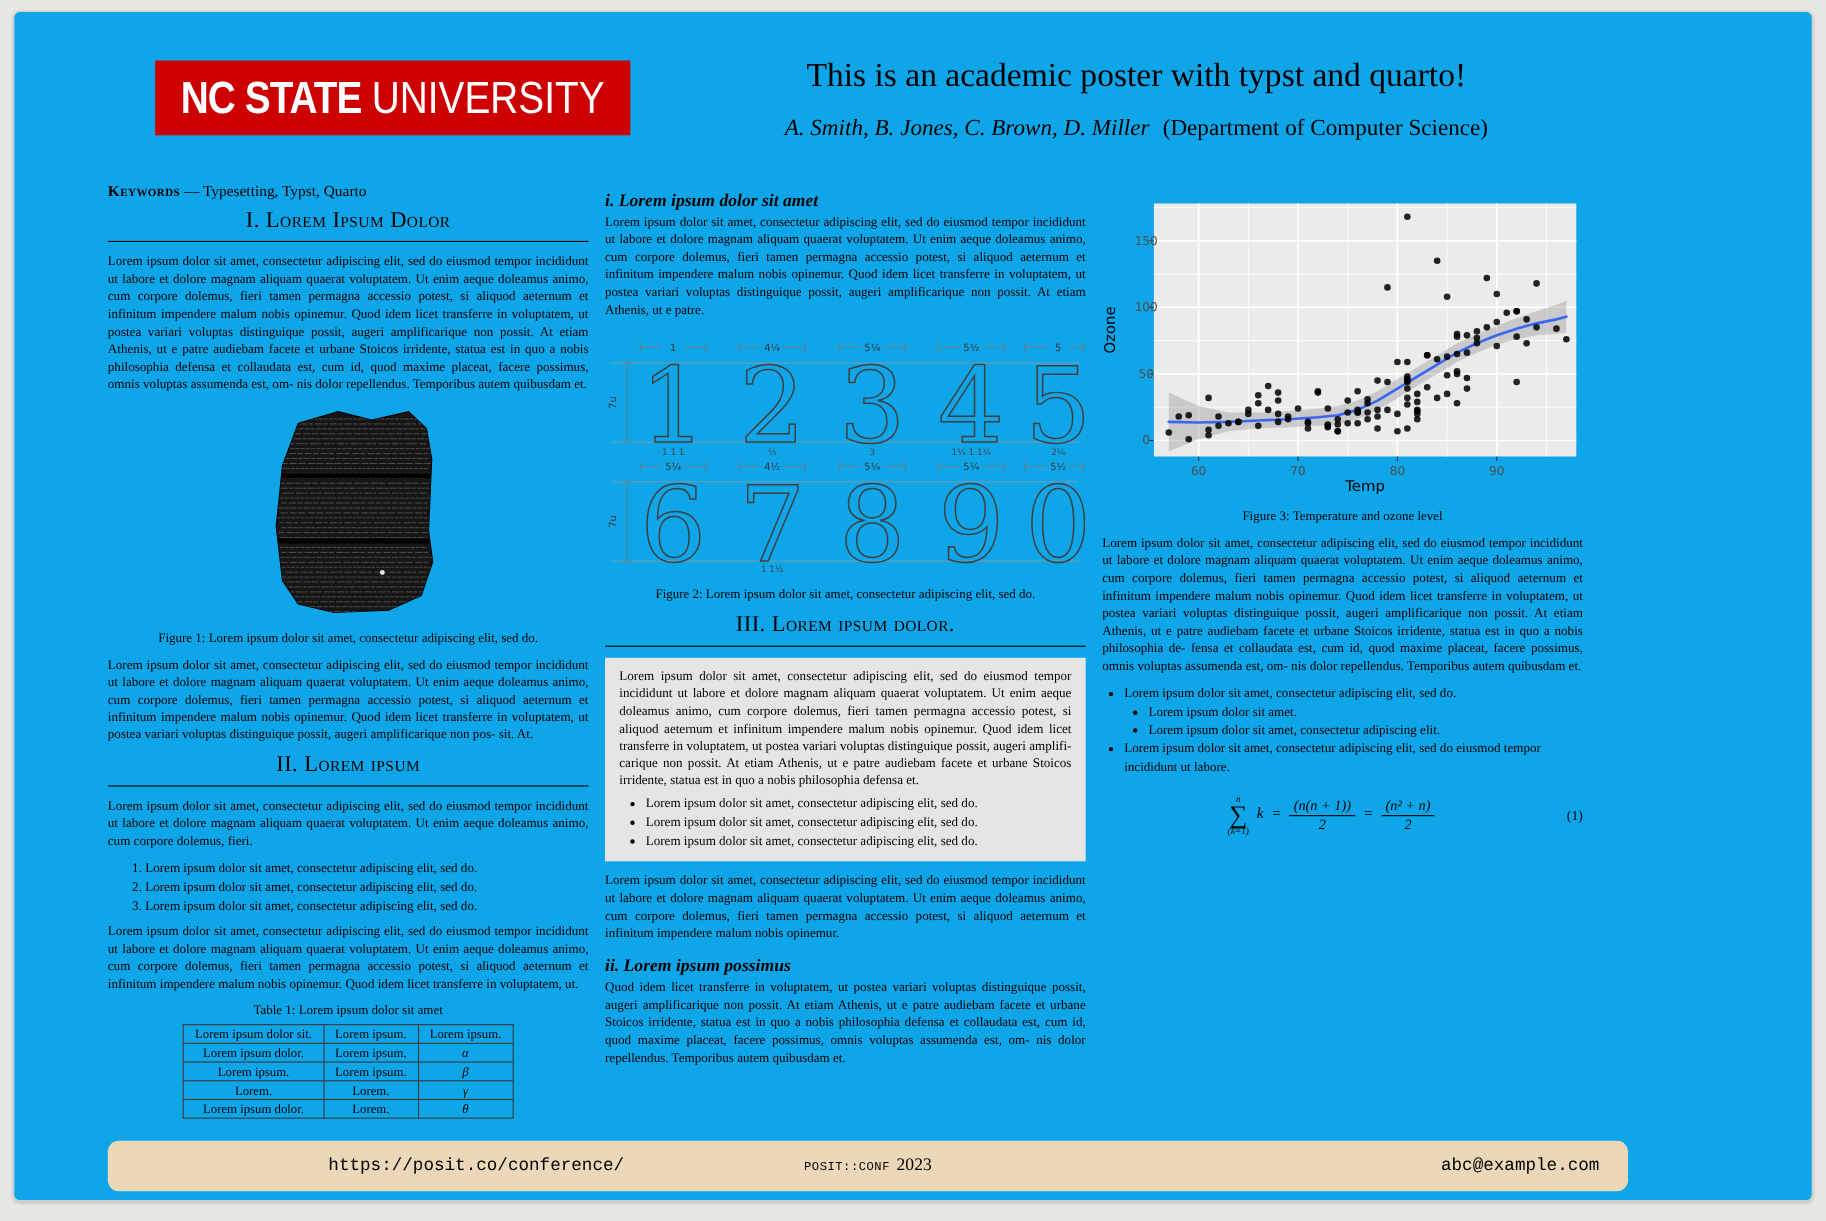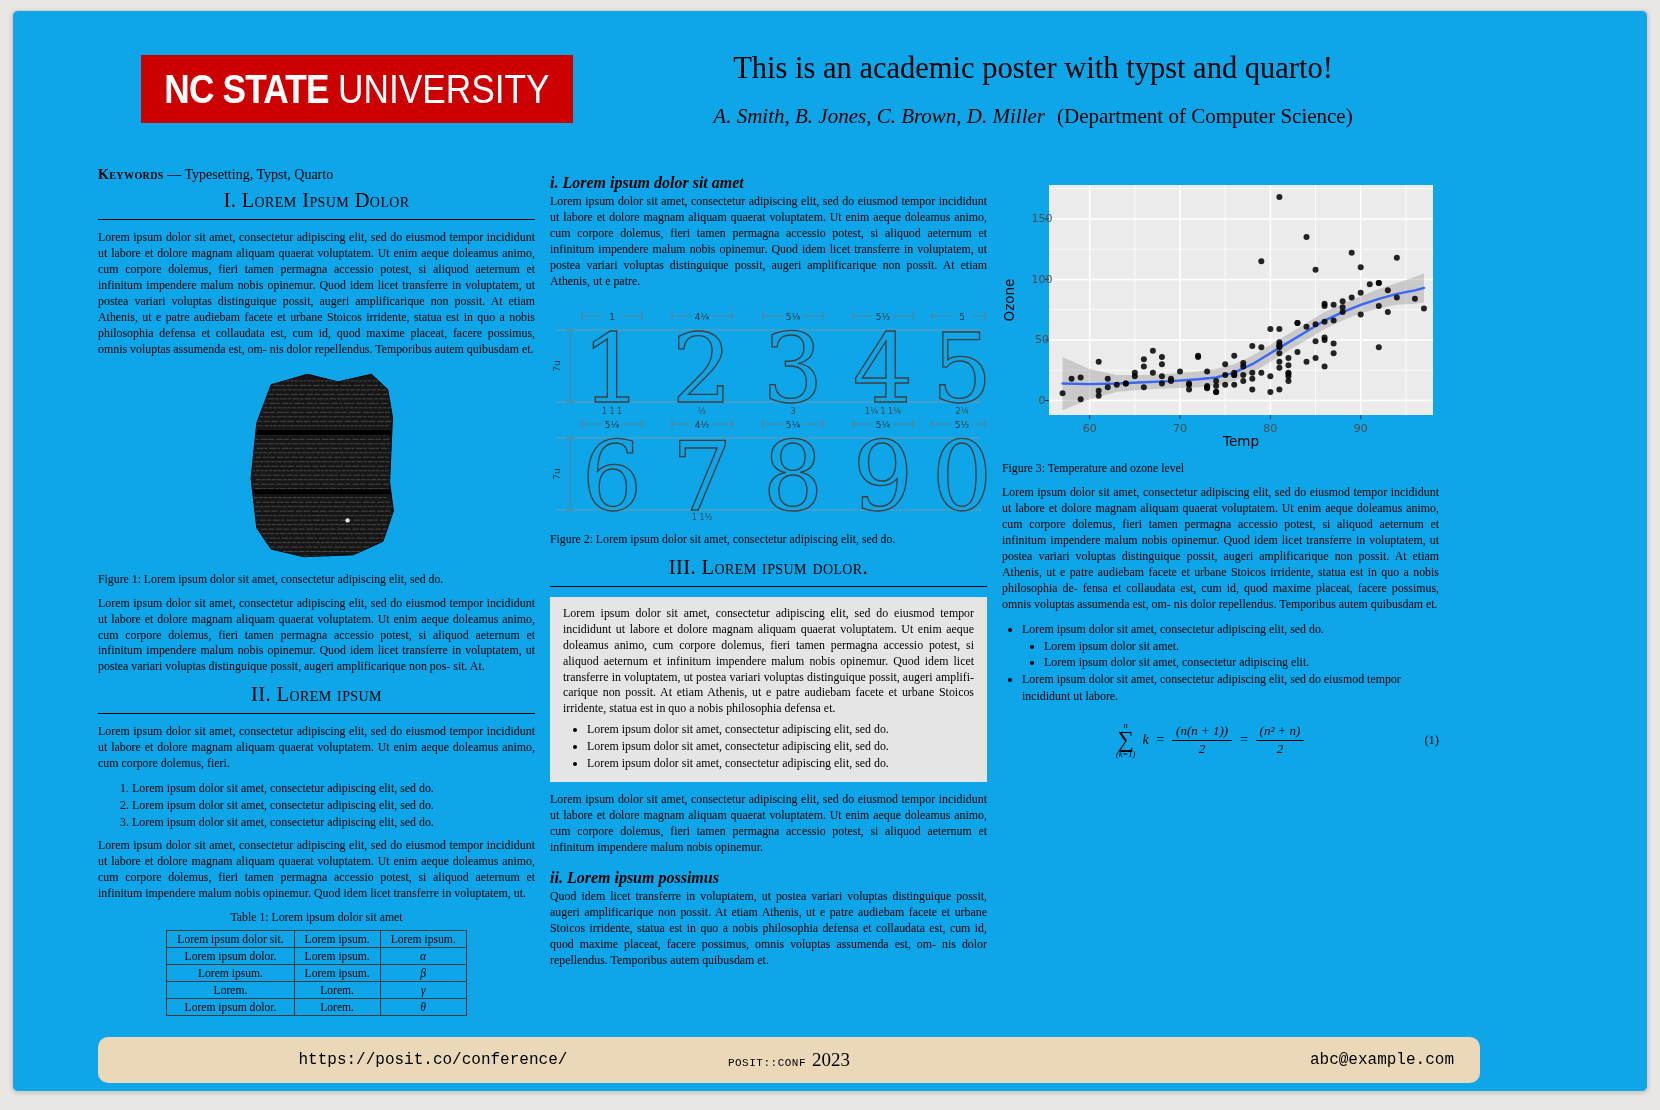--- a/index.html
+++ b/index.html
@@ -24,21 +24,21 @@
   
   .columns{position:absolute;left:85px;top:150px;width:1392px;height:874px;display:flex;gap:15px;overflow:hidden;}
   .col{width:437px;flex:0 0 437px;}
   .p{font-size:11.9px;line-height:1.34;text-align:justify;margin:0 0 8px;}
   .kw{font-size:14px;margin:6px 0 2px;}
   .kw-label{font-weight:700;font-variant:small-caps;letter-spacing:.4px;}
   .section-title{text-align:center;font-variant:small-caps;font-size:20.5px;letter-spacing:.4px;margin-top:6px;}
   .section-rule{border:none;border-top:1.5px solid #000;margin:7px 0 10px;}
   .subsection{font-style:italic;font-weight:700;font-size:16px;margin:13px 0 2px;}
   .figure{text-align:center;margin:10px 0 6px;}
-  .figcaption{font-size:11.8px;text-align:left;margin:5px 0 9px;}
+  .figcaption{font-size:11.8px;text-align:center;margin:5px 0 9px;}
   ol.num-list{margin:2px 0 8px;padding-left:34px;font-size:11.9px;line-height:1.4;}
   .table-wrap{margin:8px 0 8px;}
   .tcaption{font-size:11.8px;text-align:center;margin-bottom:5px;}
   table.t1{margin:0 auto;border-collapse:collapse;font-size:11.6px;}
   table.t1 td,table.t1 th{border:1.2px solid #3a3a3a;padding:1.5px 10px;font-weight:400;text-align:center;}
   .greek{font-style:italic;}
   .graybox{background:#e5e5e5;padding:9px 13px 10px;margin:2px 0 10px;}
   .graybox .p{margin-bottom:4px;}
   ul.box-list{margin:4px 0 0;padding-left:24px;font-size:11.9px;line-height:1.42;}
   ul.nested-l1{margin:2px 0 8px;padding-left:20px;font-size:11.9px;line-height:1.42;}
@@ -58,21 +58,21 @@
   .frac .num{padding:0 4px;border-bottom:1.1px solid #000;}
   .eq-number{font-size:12.5px;font-style:normal;margin-left:6px;}
 
   
   .footer{position:absolute;left:85px;top:1026px;width:1382px;height:46px;border-radius:10px;
           display:flex;align-items:center;box-sizing:border-box;padding:0 26px;
           font-family:"Liberation Mono",monospace;font-size:16px;}
   .footer-left{flex:1;text-align:right;}
   .footer-center{flex:1;text-align:center;}
   .footer-center .conf{font-size:11px;letter-spacing:.5px;margin-top:12px;}
-  .footer-center .year{font-family:"Liberation Serif",serif;font-size:19px;margin-left:6px;}
+  .footer-center .year{font-family:"Liberation Serif",serif;font-size:16px;margin-left:6px;}
   .footer-right{flex:1;text-align:right;}
 </style>
 </head>
 <body style="background: rgb(233, 231, 228);">
 
 <div class="poster">
 
   <div class="header">
     <div class="logo" style="background: rgb(204, 0, 0);">
       <div class="logo-line">

